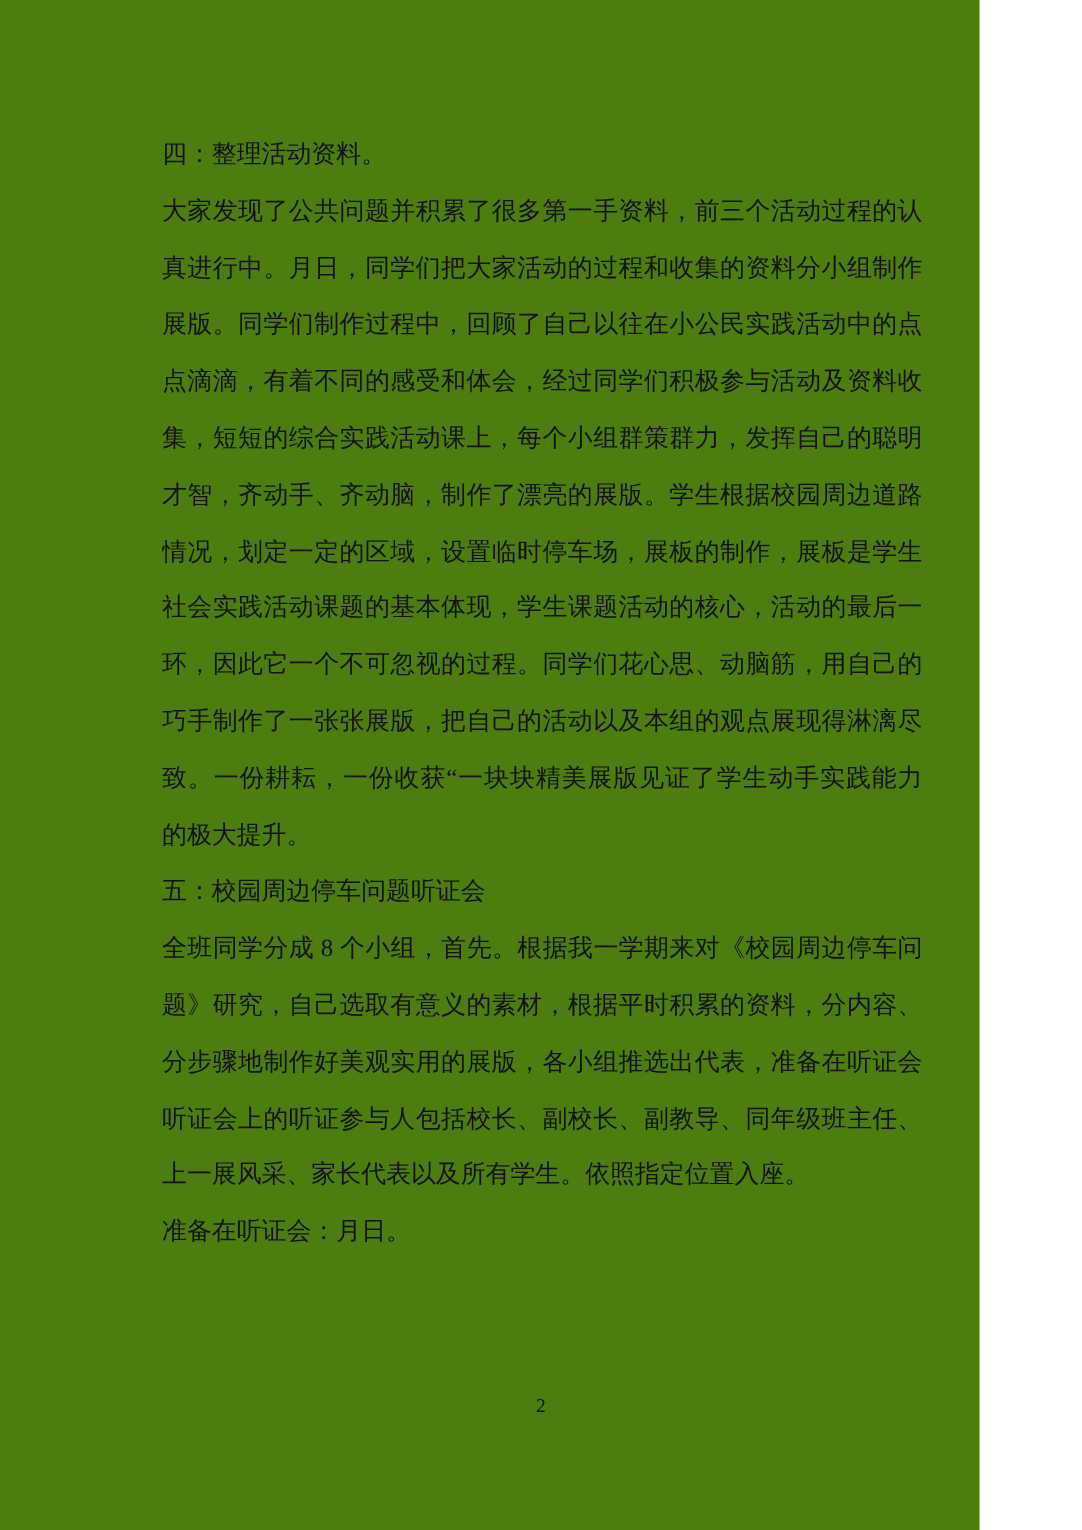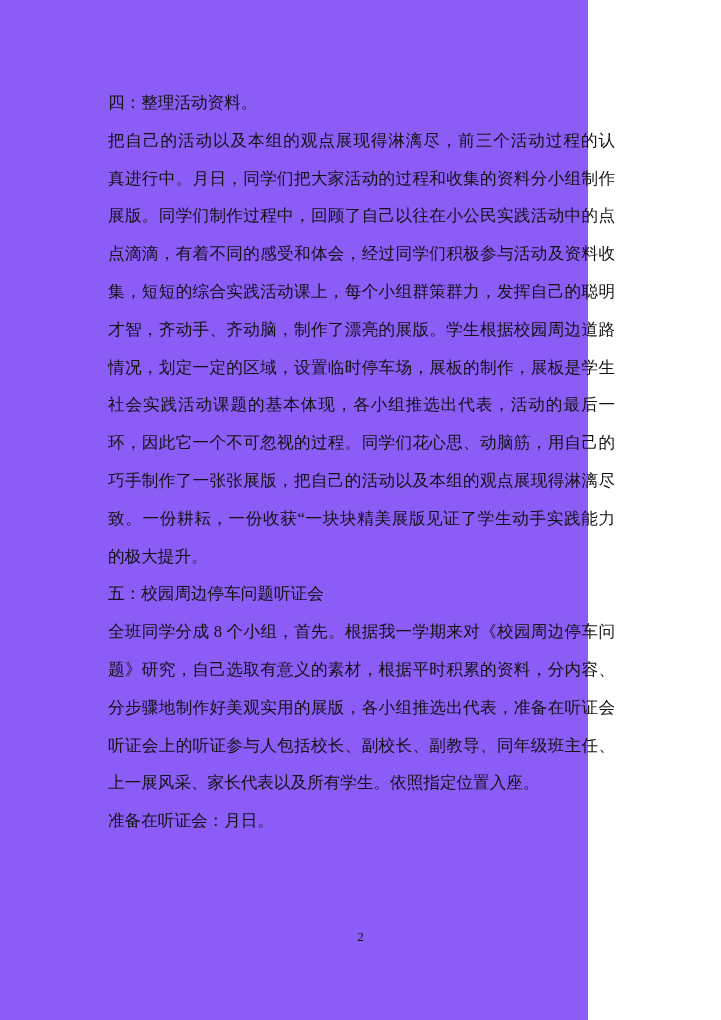--- a/index.html
+++ b/index.html
@@ -9,23 +9,23 @@
   body {
     width: 721px;
     height: 1020px;
     background: #ffffff;
     font-family: "Liberation Serif", "DejaVu Serif", serif;
     color: #121212;
     overflow: hidden;
   }
   .page {
     position: relative;
-    width: 588px;
+    width: 653px;
     height: 1020px;
-    background: #8b5cf6;
+    background: #4d7c0f;
   }
   .content {
     position: absolute;
     left: 108px;
     top: 84px;
     width: 507px;
   }
   .line {
     font-size: 16.6px;
     line-height: 37.8px;
@@ -50,28 +50,28 @@
     line-height: 16px;
     color: #121212;
   }
 </style>
 </head>
 <body>
 
 <div class="page">
   <div class="content">
       <div class="line">四：整理活动资料。</div>
-      <div class="line justify">把自己的活动以及本组的观点展现得淋漓尽，前三个活动过程的认</div>
+      <div class="line justify">大家发现了公共问题并积累了很多第一手资料，前三个活动过程的认</div>
       <div class="line justify">真进行中。月日，同学们把大家活动的过程和收集的资料分小组制作</div>
       <div class="line justify">展版。同学们制作过程中，回顾了自己以往在小公民实践活动中的点</div>
       <div class="line justify">点滴滴，有着不同的感受和体会，经过同学们积极参与活动及资料收</div>
       <div class="line justify">集，短短的综合实践活动课上，每个小组群策群力，发挥自己的聪明</div>
       <div class="line justify">才智，齐动手、齐动脑，制作了漂亮的展版。学生根据校园周边道路</div>
       <div class="line justify">情况，划定一定的区域，设置临时停车场，展板的制作，展板是学生</div>
-      <div class="line justify">社会实践活动课题的基本体现，各小组推选出代表，活动的最后一</div>
+      <div class="line justify">社会实践活动课题的基本体现，学生课题活动的核心，活动的最后一</div>
       <div class="line justify">环，因此它一个不可忽视的过程。同学们花心思、动脑筋，用自己的</div>
       <div class="line justify">巧手制作了一张张展版，把自己的活动以及本组的观点展现得淋漓尽</div>
       <div class="line justify">致。一份耕耘，一份收获“一块块精美展版见证了学生动手实践能力</div>
       <div class="line">的极大提升。</div>
       <div class="line">五：校园周边停车问题听证会</div>
       <div class="line justify">全班同学分成 8 个小组，首先。根据我一学期来对《校园周边停车问</div>
       <div class="line justify">题》研究，自己选取有意义的素材，根据平时积累的资料，分内容、</div>
       <div class="line justify">分步骤地制作好美观实用的展版，各小组推选出代表，准备在听证会</div>
       <div class="line justify">听证会上的听证参与人包括校长、副校长、副教导、同年级班主任、</div>
       <div class="line">上一展风采、家长代表以及所有学生。依照指定位置入座。</div>

